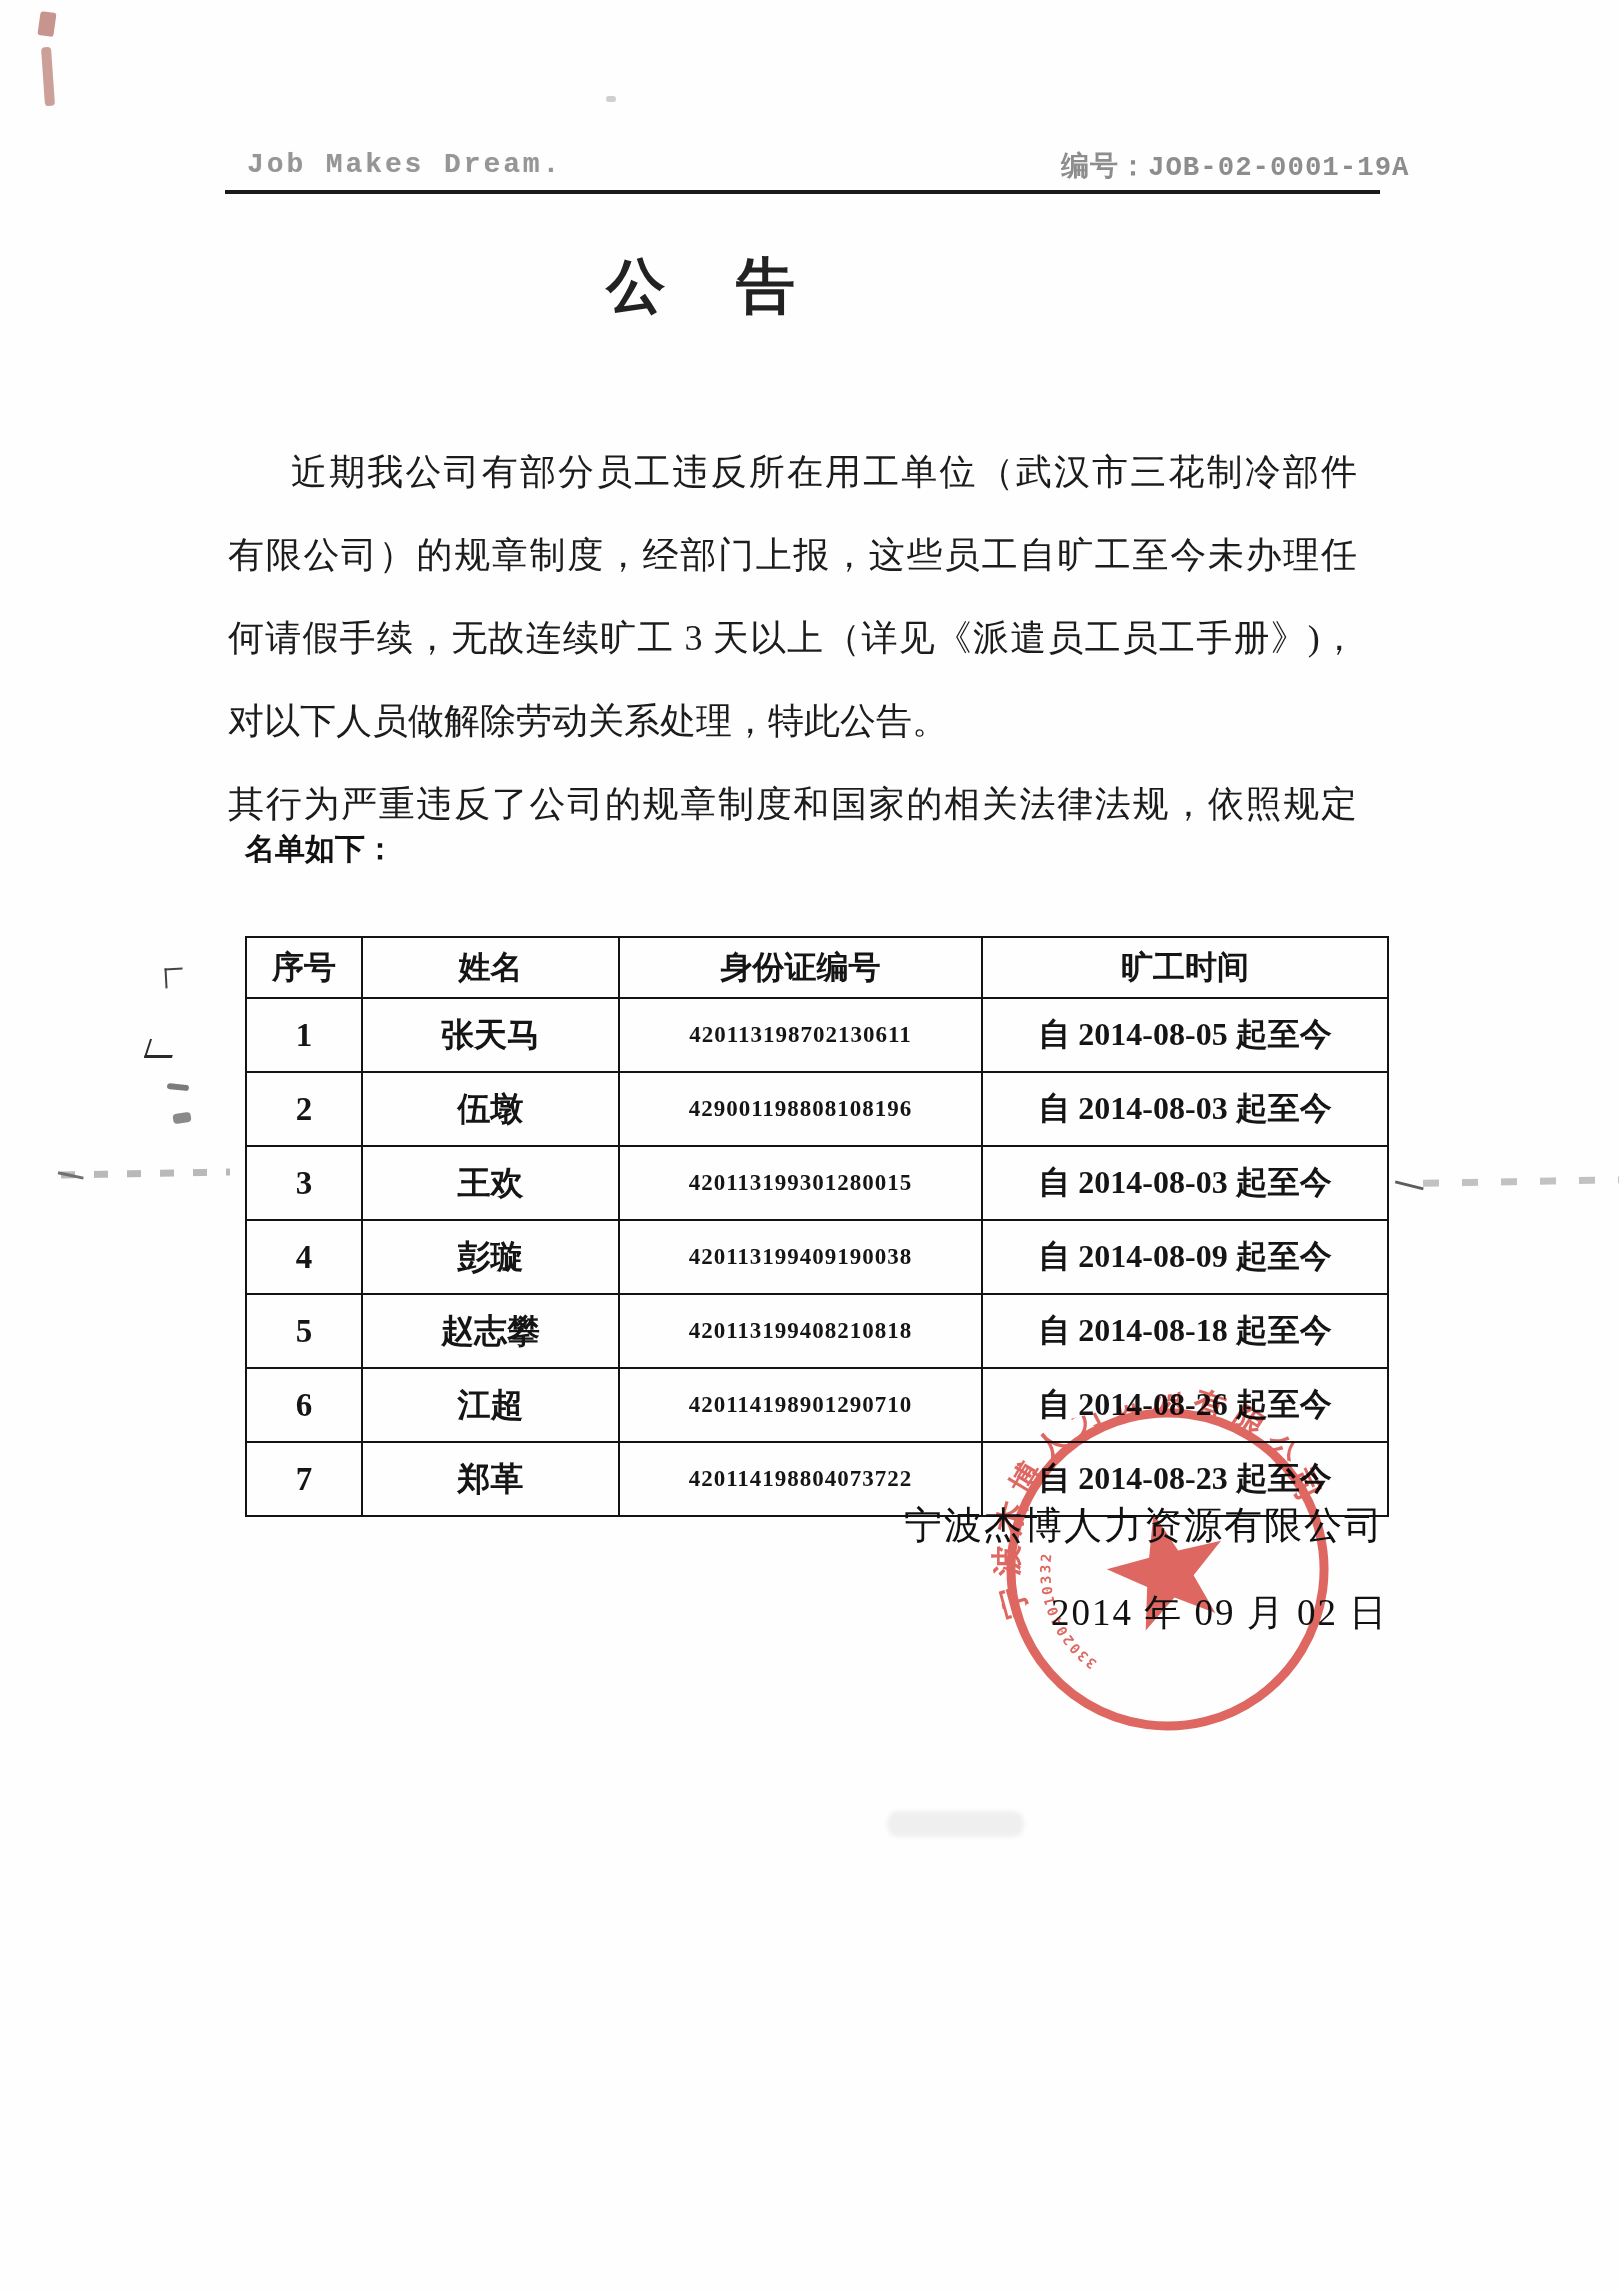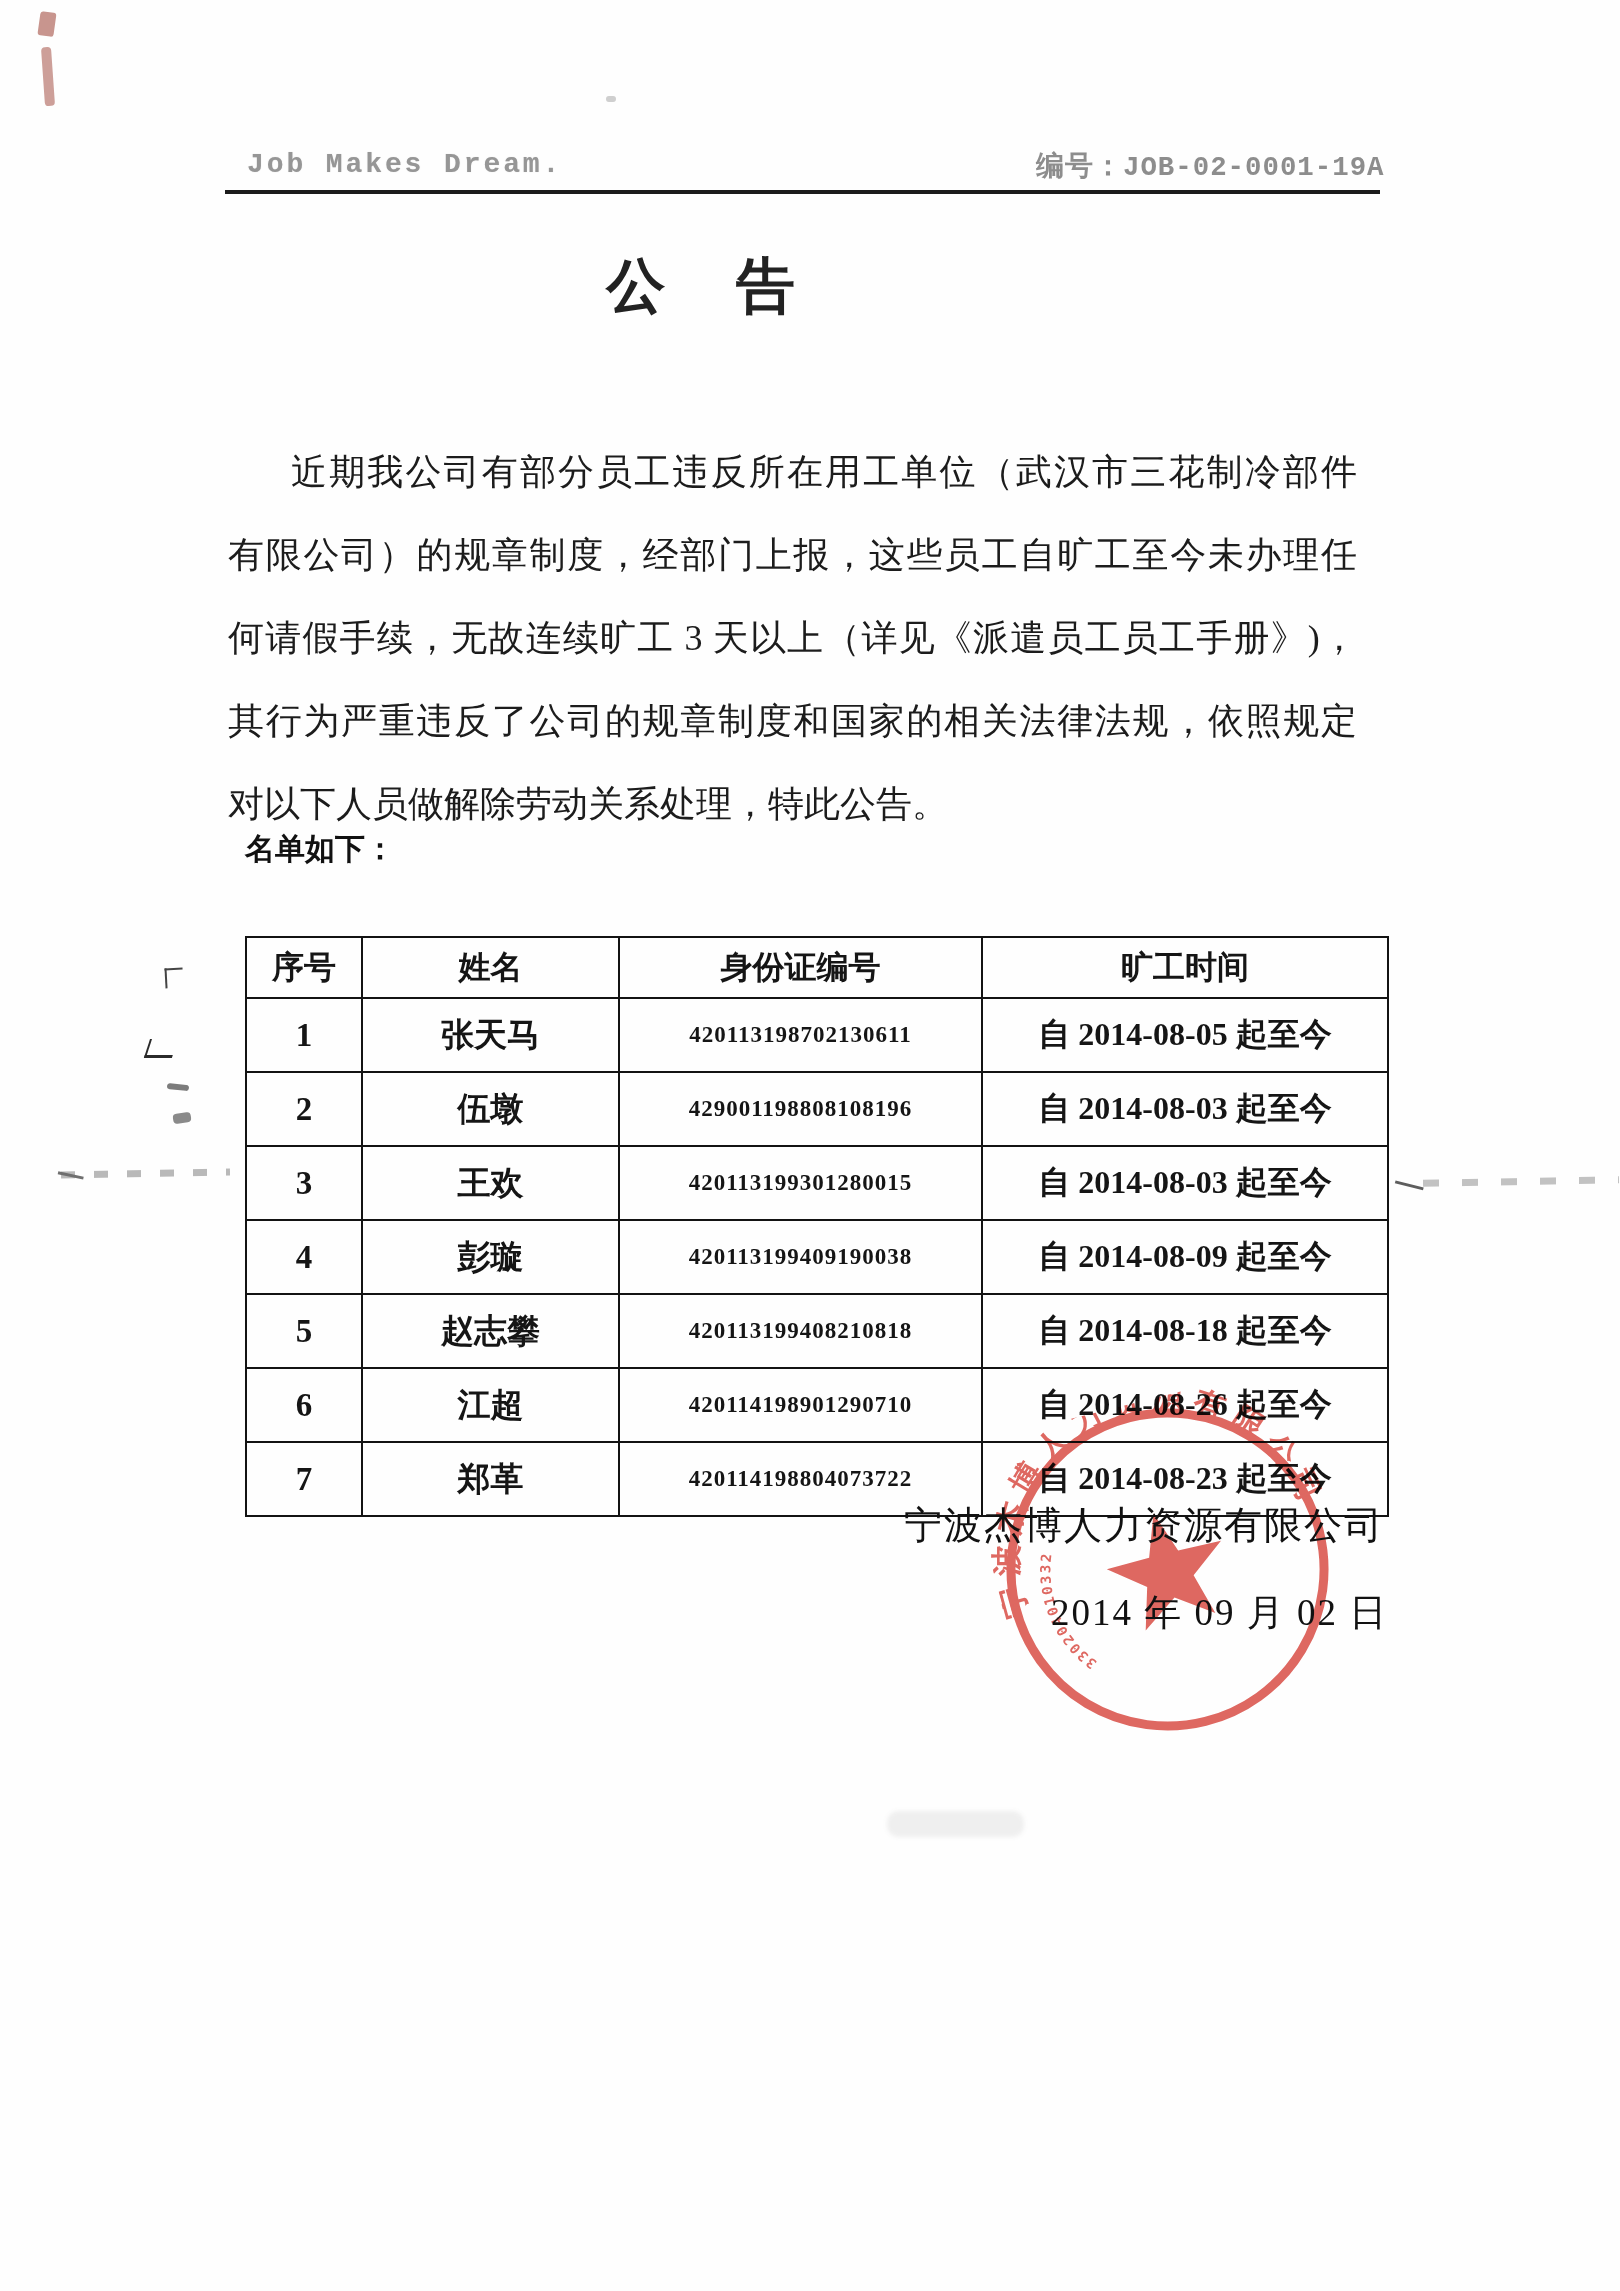--- a/index.html
+++ b/index.html
@@ -12,21 +12,21 @@
     color:#1e1e1e;
   }
   
   .hdr-left{
     position:absolute;left:247px;top:149px;
     font-family:"Liberation Mono","DejaVu Sans Mono",monospace;
     font-size:28px;color:#969696;letter-spacing:2.9px;font-weight:600;
     text-shadow:0 0 1px rgba(150,150,150,.4);
   }
   .hdr-right{
-    position:absolute;left:1036px;top:147px;width:323px;
+    position:absolute;left:1061px;top:147px;width:323px;
     font-size:28px;color:#8d8d8d;letter-spacing:1px;font-weight:600;
     white-space:nowrap;
   }
   .hdr-right .code{
     font-family:"Liberation Mono","DejaVu Sans Mono",monospace;
     font-size:27.4px;letter-spacing:1px;
   }
   .hdr-rule{
     position:absolute;left:225px;top:190px;width:1155px;height:3.9px;
     background:#1b1b1b;
@@ -108,22 +108,22 @@
     <span>编号：</span><span class="code">JOB-02-0001-19A</span>
   </div>
   <div class="hdr-rule"></div>
 
   <div class="doc-title">公　告</div>
 
   <div class="body-block">
     <div class="body-line first">近期我公司有部分员工违反所在用工单位（武汉市三花制冷部件</div>
     <div class="body-line">有限公司）的规章制度，经部门上报，这些员工自旷工至今未办理任</div>
     <div class="body-line">何请假手续，无故连续旷工 3 天以上（详见《派遣员工员工手册》)，</div>
+    <div class="body-line last">对以下人员做解除劳动关系处理，特此公告。</div>
     <div class="body-line">其行为严重违反了公司的规章制度和国家的相关法律法规，依照规定</div>
-    <div class="body-line last">对以下人员做解除劳动关系处理，特此公告。</div>
   </div>
 
   <div class="list-label">名单如下：</div>
 
   <table class="roster">
     <colgroup>
       <col style="width:116px">
         <col style="width:257px">
         <col style="width:363px">
         <col style="width:406px">

